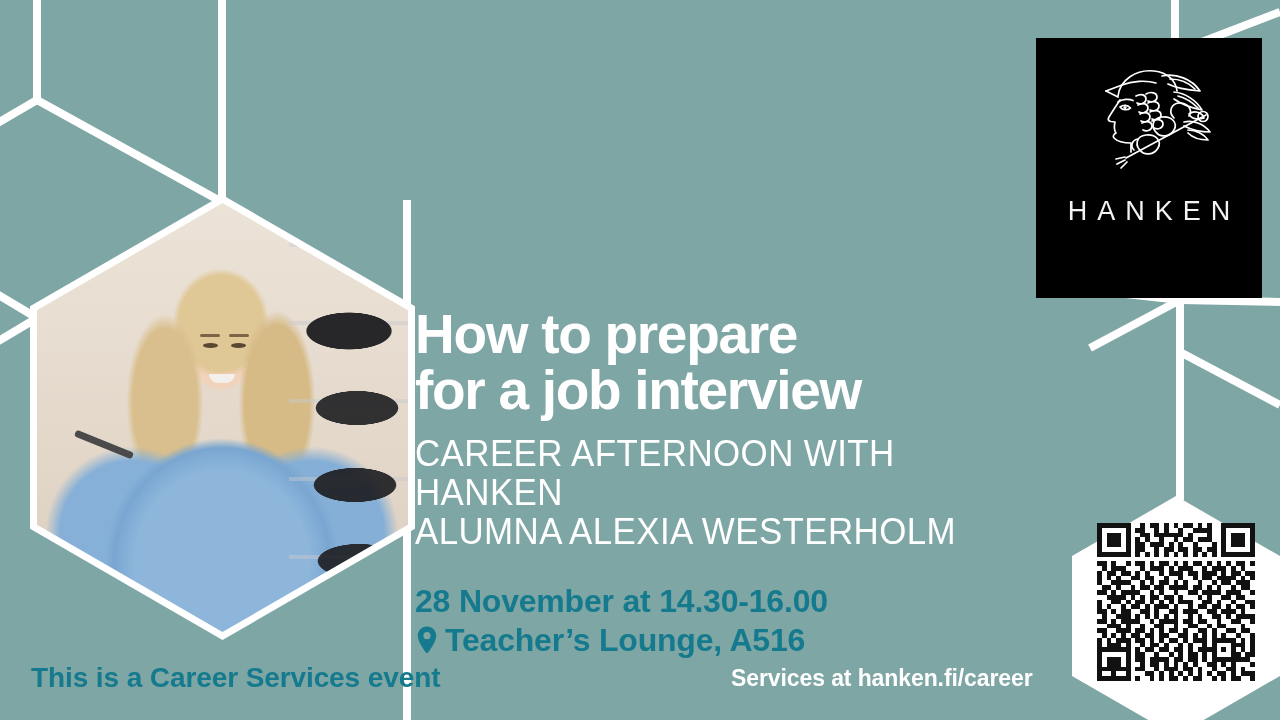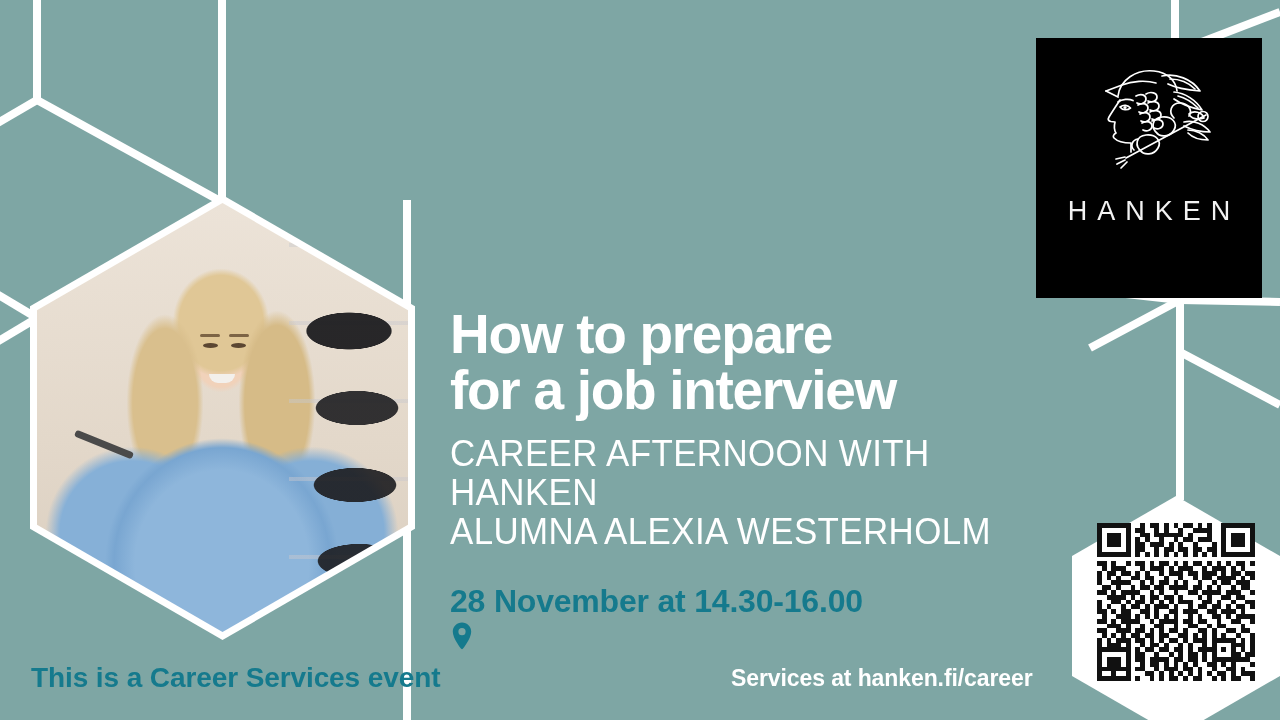--- a/index.html
+++ b/index.html
@@ -133,21 +133,21 @@
     left: 1097px;
     top: 523px;
     width: 158px;
     height: 158px;
     background: #ffffff;
   }
 
   
   .content {
     position: absolute;
-    left: 450px;
+    left: 415px;
     top: 306px;
     width: 640px;
   }
   .title {
     color: #ffffff;
     font-family: "Liberation Sans", sans-serif;
     font-size: 55px;
     font-weight: 700;
     line-height: 1.02;
     letter-spacing: -1.3px;
@@ -372,20 +372,21 @@
     </div>
     <div class="detail-block">
       <div class="detail-line">
         <span>28 November at 14.30-16.00</span>
       </div>
       <div class="detail-line">
         <svg class="pin-icon" viewBox="0 0 24 30" xmlns="http://www.w3.org/2000/svg">
           <path d="M12 1.5C6.9 1.5 2.8 5.6 2.8 10.7c0 6.6 8 16.6 8.4 17.1.4.5 1.2.5 1.6 0 .4-.5 8.4-10.5 8.4-17.1C21.2 5.6 17.1 1.5 12 1.5z" fill="#157a8d"></path>
           <circle cx="12" cy="10.7" r="3.6" fill="#7ea6a4"></circle>
         </svg>
+        <span>Teacher’s Lounge, A516</span>
       </div>
     </div>
   </div>
 
   <div class="footer-left">This is a Career Services event</div>
   <div class="footer-right">Services at hanken.fi/career</div>
 
 </div>
 
 </body></html>

